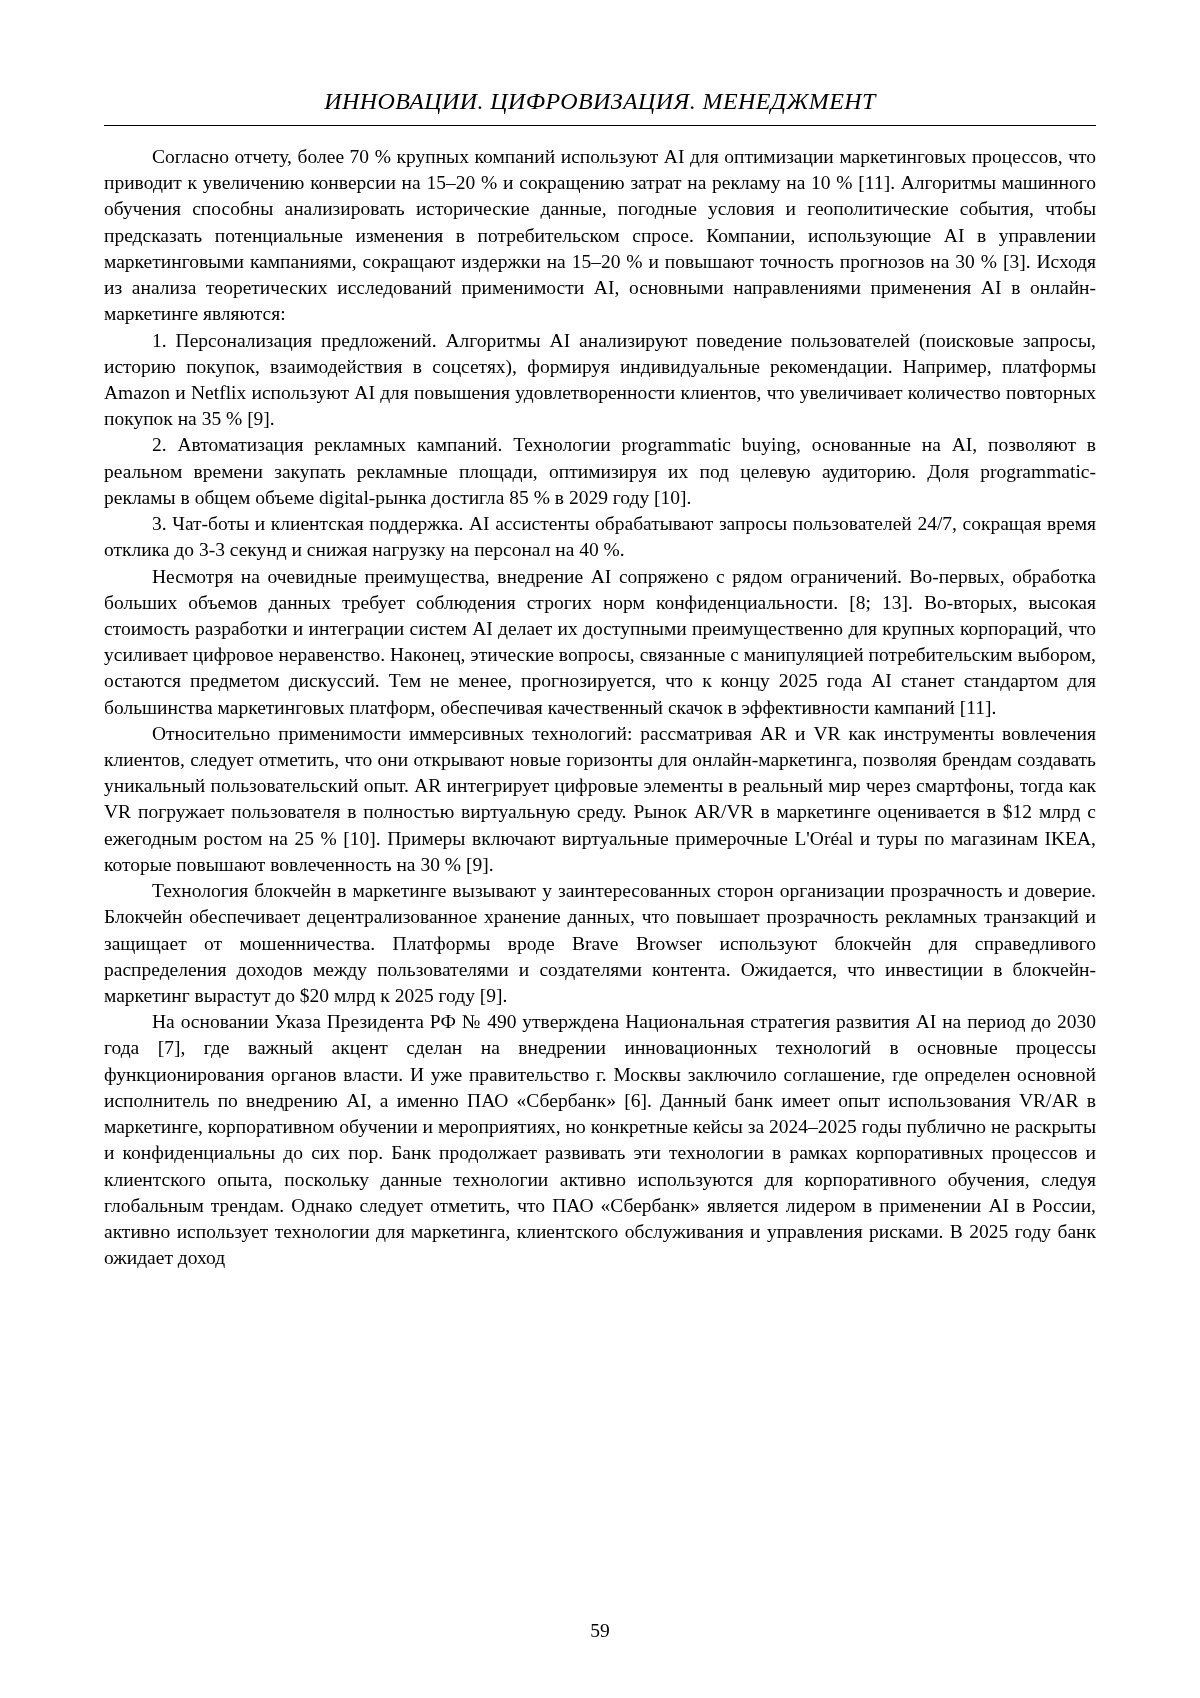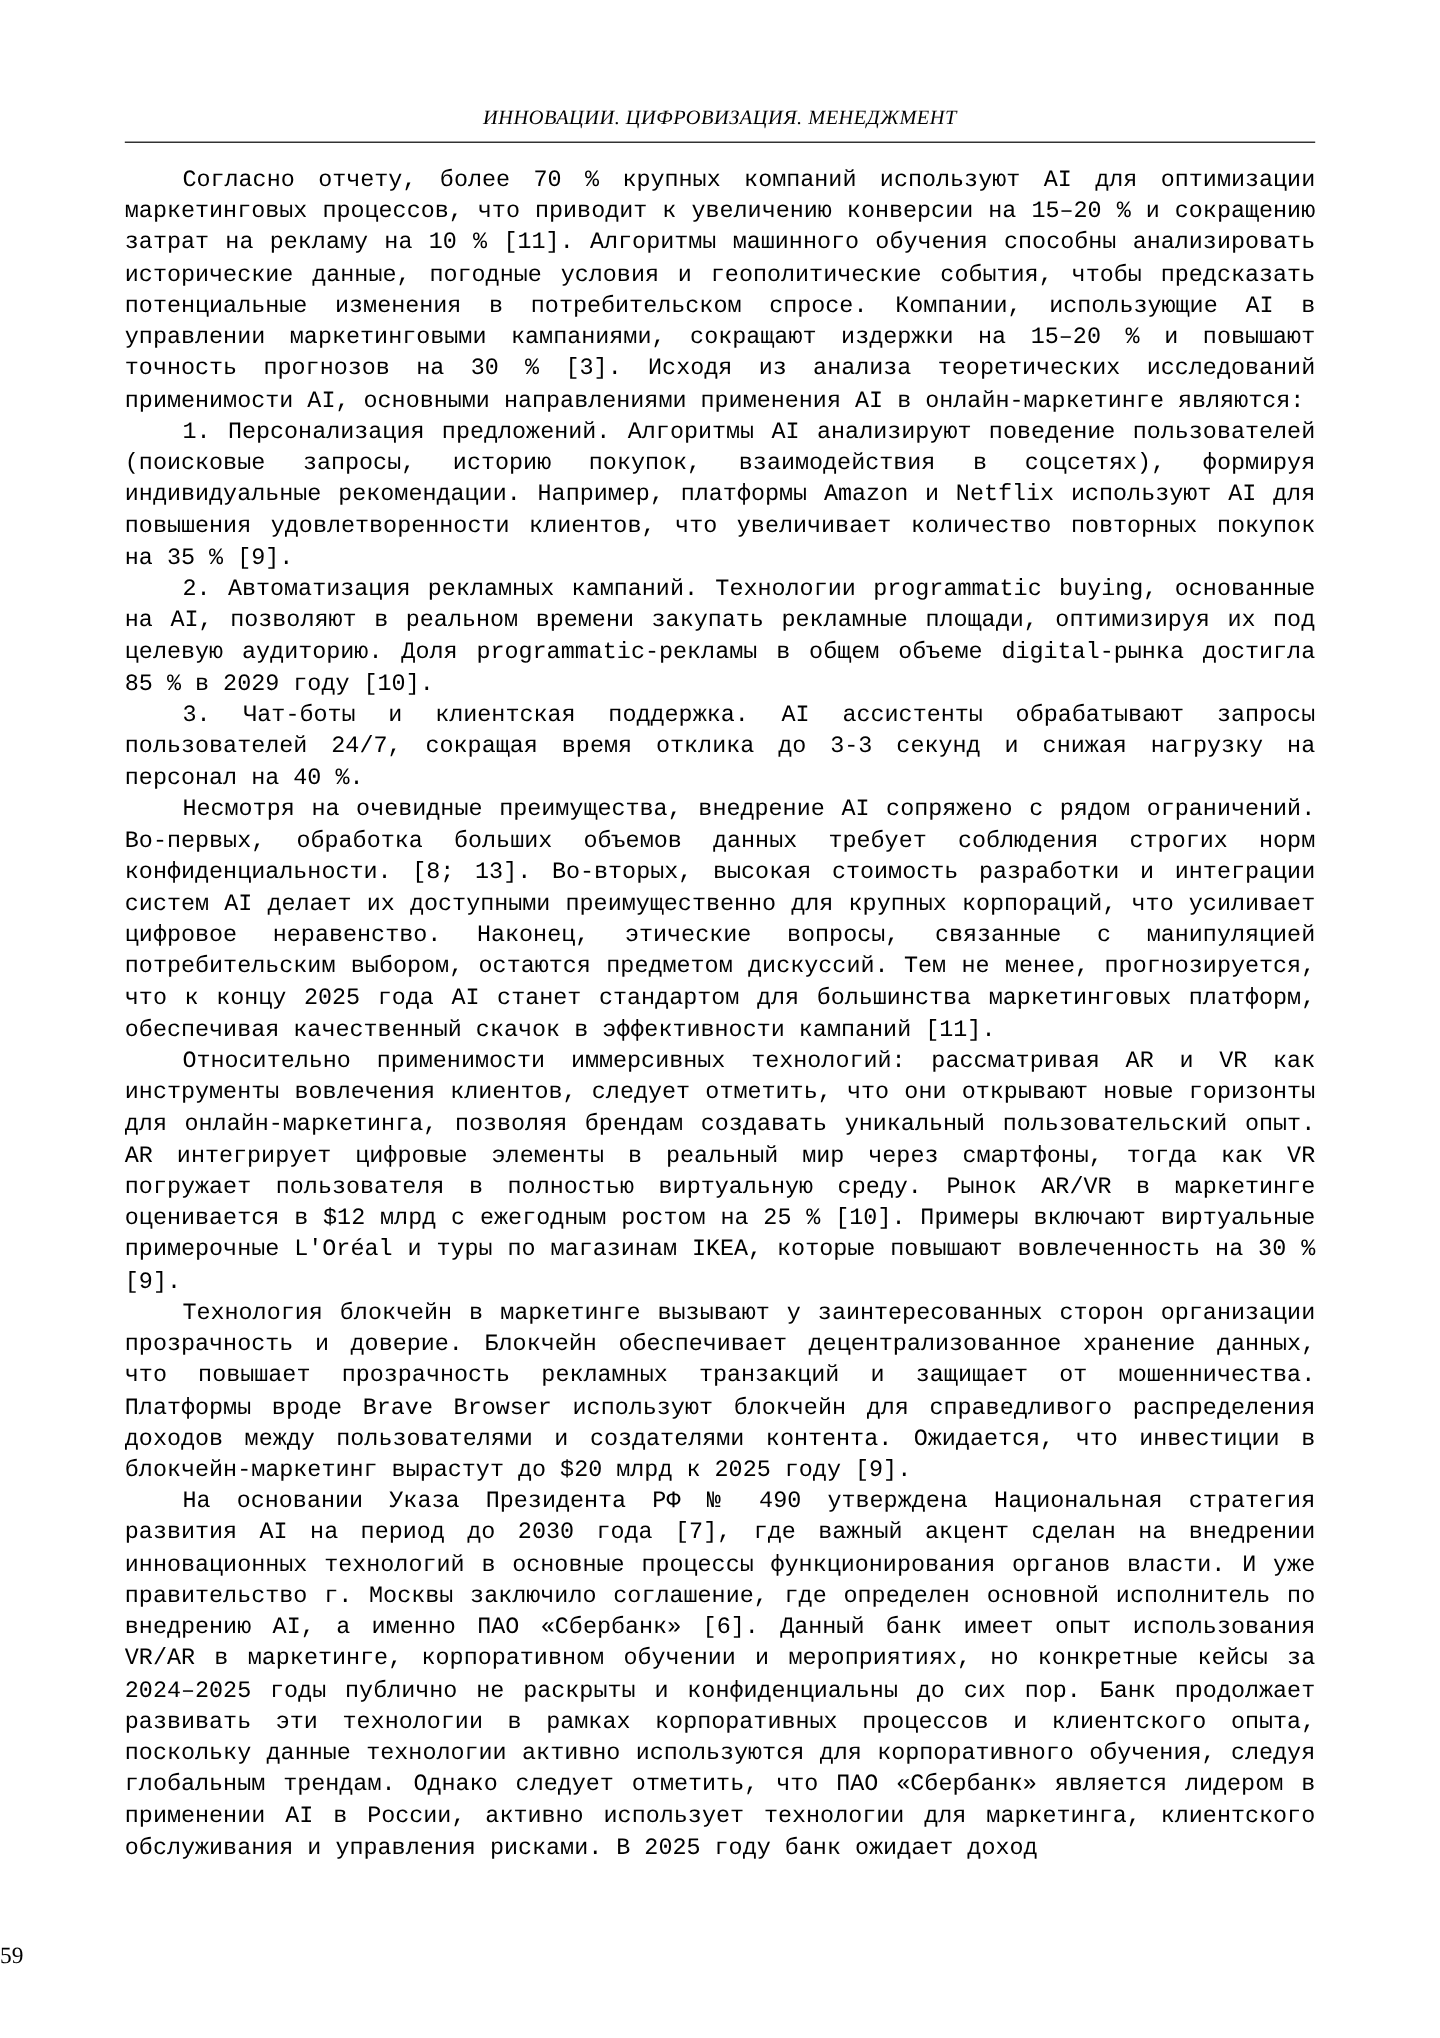--- a/index.html
+++ b/index.html
@@ -17,45 +17,45 @@
   .page {
     box-sizing: border-box;
     width: 1200px;
     height: 1698px;
     padding: 88px 104px 40px 104px;
     position: relative;
   }
   .running-head {
     text-align: center;
     font-style: italic;
-    font-size: 17px;
+    font-size: 24px;
     letter-spacing: 0.4px;
     padding-bottom: 10px;
   }
   .head-rule {
     border: none;
     border-top: 1px solid #000;
     margin: 0 0 18px 0;
     height: 0;
   }
   .body-text p {
     margin: 0;
     font-size: 19.5px;
     line-height: 1.345;
     text-align: justify;
     text-indent: 48px;
     hyphens: auto;
-    font-family: Liberation Mono, monospace;
     -webkit-hyphens: auto;
   }
   .page-number {
     position: absolute;
     left: 0;
     right: 0;
     bottom: 56px;
+    text-align: center;
     font-size: 19.5px;
   }
 </style>
 </head>
 <body>
 
 <div class="page">
 
   <div class="running-head">ИННОВАЦИИ. ЦИФРОВИЗАЦИЯ. МЕНЕДЖМЕНТ</div>
   <hr class="head-rule">

